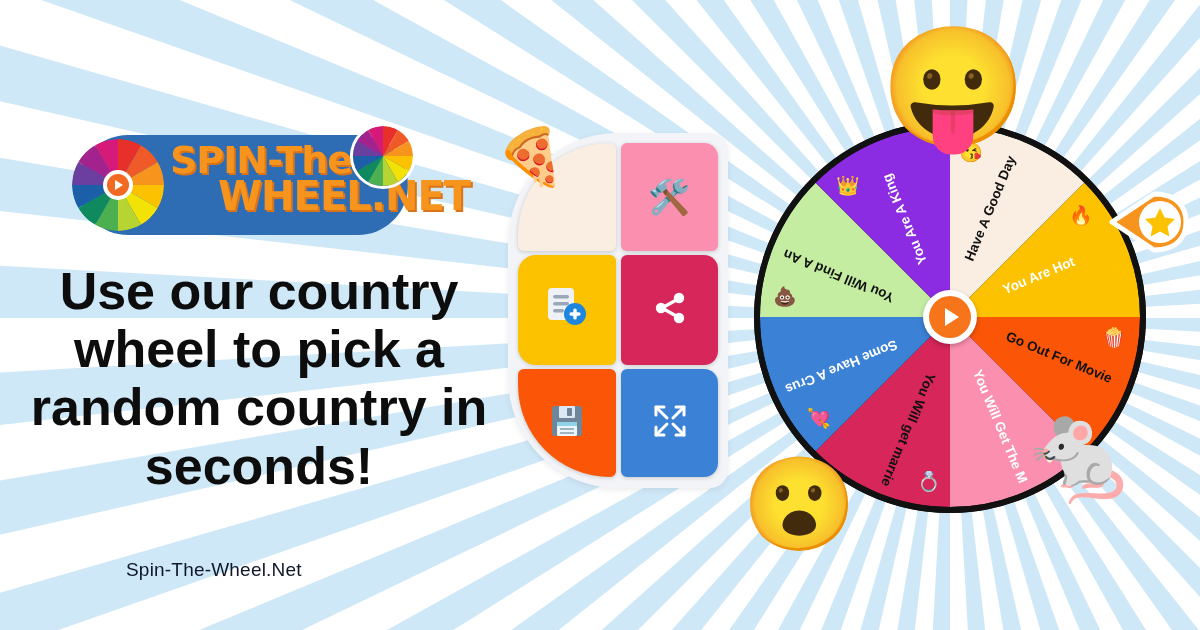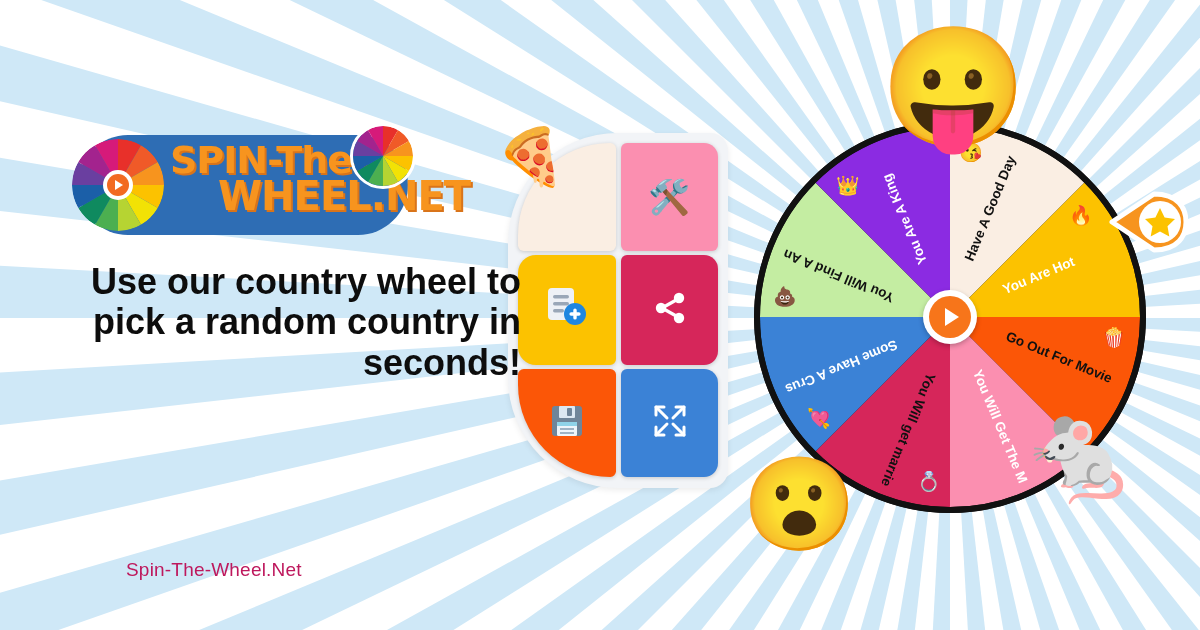--- a/index.html
+++ b/index.html
@@ -57,34 +57,34 @@
     line-height:0.92;
     letter-spacing:-1px;
   }
   #logo-text .l1{ font-size:38px; display:block;
     text-shadow: 2px 2px 0 #d9741a; }
   #logo-text .l2{ font-size:40px; display:block;
     text-shadow: 2px 2px 0 #d9741a; margin-left: 48px; }
 
   
   #headline{
-    position:absolute; left:51px; top:262px; width:470px;
+    position:absolute; left:24px; top:262px; width:470px;
     z-index:5;
-    text-align:right;
+    text-align:center;
     font-family:"Liberation Sans", sans-serif;
     font-weight:bold;
-    font-size:36px;
+    font-size:52px;
     line-height:1.12;
     color:#0d0d0d;
   }
   #footer-url{
     position:absolute; left:126px; top:559px;
     z-index:5;
     font-family:"Liberation Sans", sans-serif;
-    font-size:19px; color:#be185d; letter-spacing:.2px;
+    font-size:19px; color:#0f172a; letter-spacing:.2px;
   }
 
   
   #tile-panel{
     position:absolute; left:508px; top:133px;
     width:220px; height:355px;
     background:#f2f4f7; border-radius:110px 18px 18px 110px;
     z-index:3;
     box-shadow:0 2px 6px rgba(0,0,0,.08);
     padding:8px;

